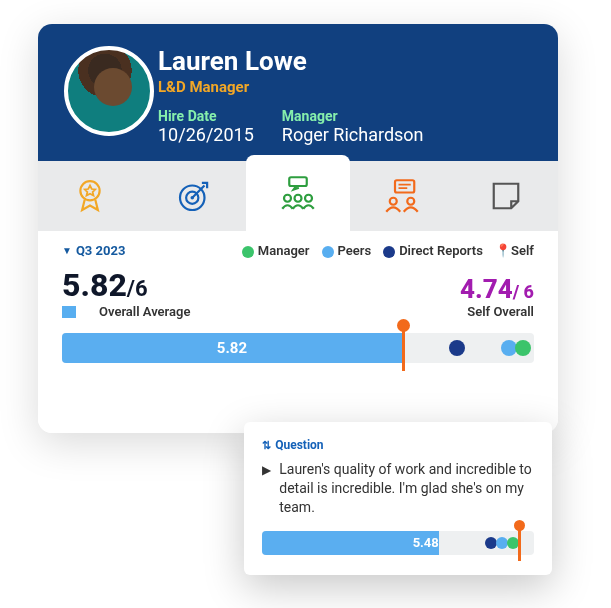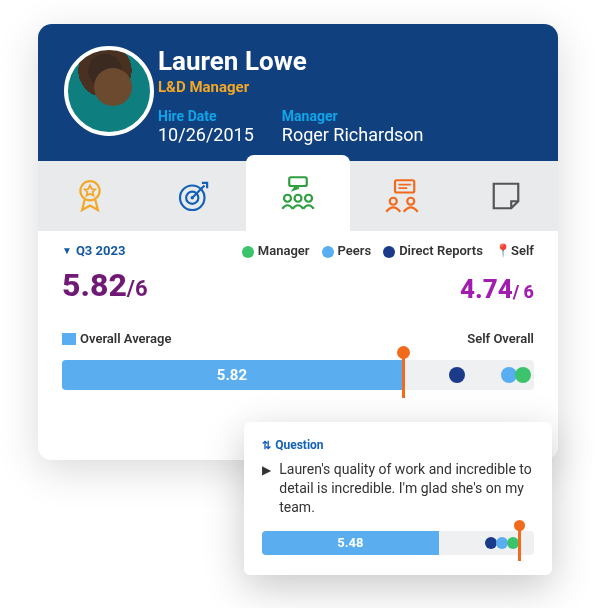--- a/index.html
+++ b/index.html
@@ -42,21 +42,21 @@
     position:absolute;
     left:26px; top:18px;
     width:38px;height:38px;
     border-radius:50%;
     background:#6b4a30;
   }
   .head-info { flex:1; color:#fff; }
   .name { font-size: 26px; font-weight: 700; }
   .title { color: #f2a726; font-weight: 700; font-size: 15px; margin-top: 2px; }
   .meta-row { display:flex; gap:28px; margin-top:12px; }
-  .meta-label { color:#0ea5e9; font-size:14px; font-weight:700; }
+  .meta-label { color:#86efac; font-size:14px; font-weight:700; }
   .meta-val { color:#fff; font-size:18px; }
 
   .tabs {
     display:flex;
     background:#e9eaeb;
     height:70px;
   }
   .tab {
     flex:1;
     display:flex;
@@ -95,25 +95,25 @@
     font-size:10px;
   }
   .legend { display:flex; gap:12px; margin-left:auto; align-items:center; font-weight:600;}
   .dot { width:12px; height:12px; border-radius:50%; display:inline-block; margin-right:4px; vertical-align:middle;}
   .dot.green{background:#3bc46b;}
   .dot.blue{background:#58aef0;}
   .dot.navy{background:#1b3a8a;}
   .pin-ico{ color:#f26a1b; font-weight:700; }
 
   .scores { display:flex; justify-content:space-between; align-items:flex-end; margin-top:6px;}
-  .score-big { font-size:32px; font-weight:800; color:#701a75;}
+  .score-big { font-size:32px; font-weight:800; color:#0f172a;}
   .score-big .den{ font-size:22px; font-weight:700;}
   .score-self { font-size:26px; font-weight:800; color:#a21caf;}
   .score-self .den{ font-size:18px;}
-  .sub { font-size:13px; color:#333; font-weight:600; display:flex; align-items:center; gap:4px;margin-top:27px;}
+  .sub { font-size:13px; color:#333; font-weight:600; display:flex; align-items:center; gap:23px;}
   .sub .sq{ width:14px; height:12px; background:#58aef0; display:inline-block;}
   .sub.right{ justify-content:flex-end; }
 
   .bar-wrap {
     position:relative;
     margin-top:14px;
     height:30px;
     background:#eef0f1;
     border-radius:4px;
     overflow:visible;
@@ -191,21 +191,21 @@
     margin-top:14px;
     height:24px;
     background:#eef0f1;
     border-radius:4px;
   }
   .mini-fill{
     height:100%;
     background:#5aaef0;
     display:flex;
     align-items:center;
-    justify-content:center;
+    justify-content:flex-end;
     color:#fff;
     font-weight:700;
     font-size:13px;
     border-radius:4px 0 0 4px;
   }
   .mini-marker{
     position:absolute; top:6px; width:12px;height:12px;border-radius:50%;
   }
   .mini-pin{
     position:absolute; top:-6px; width:3px; height:36px; background:#f26a1b;

